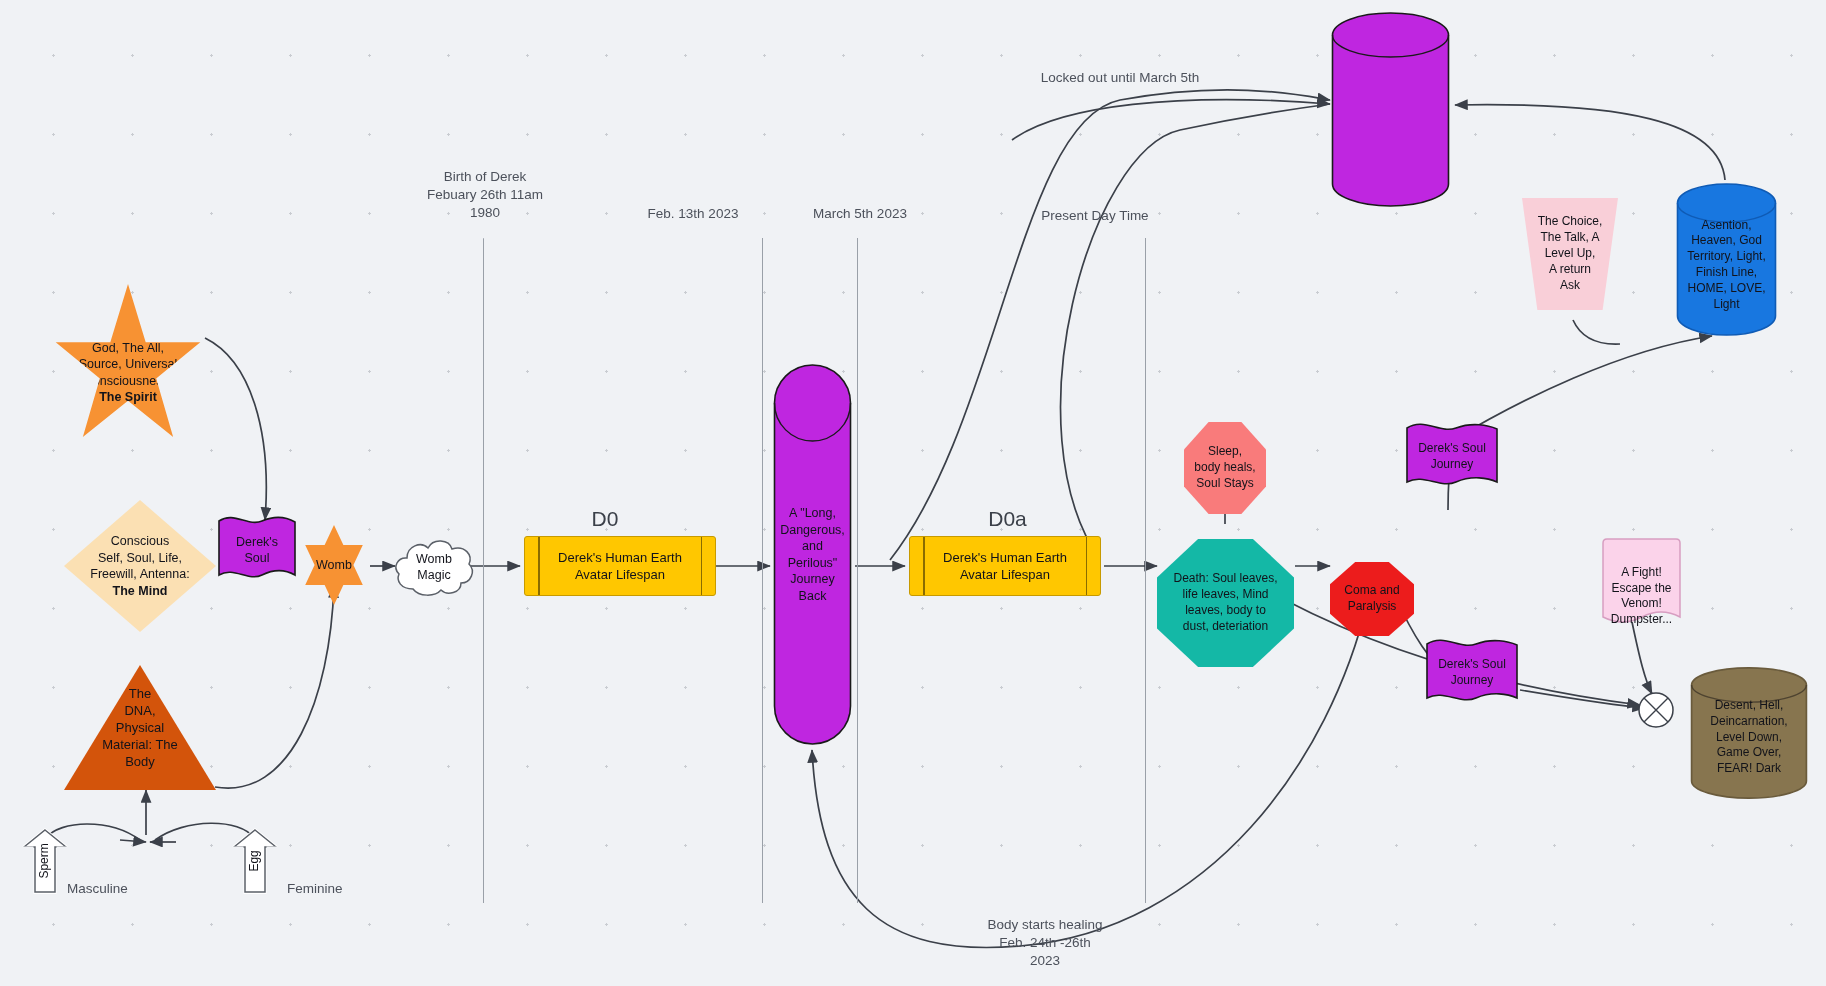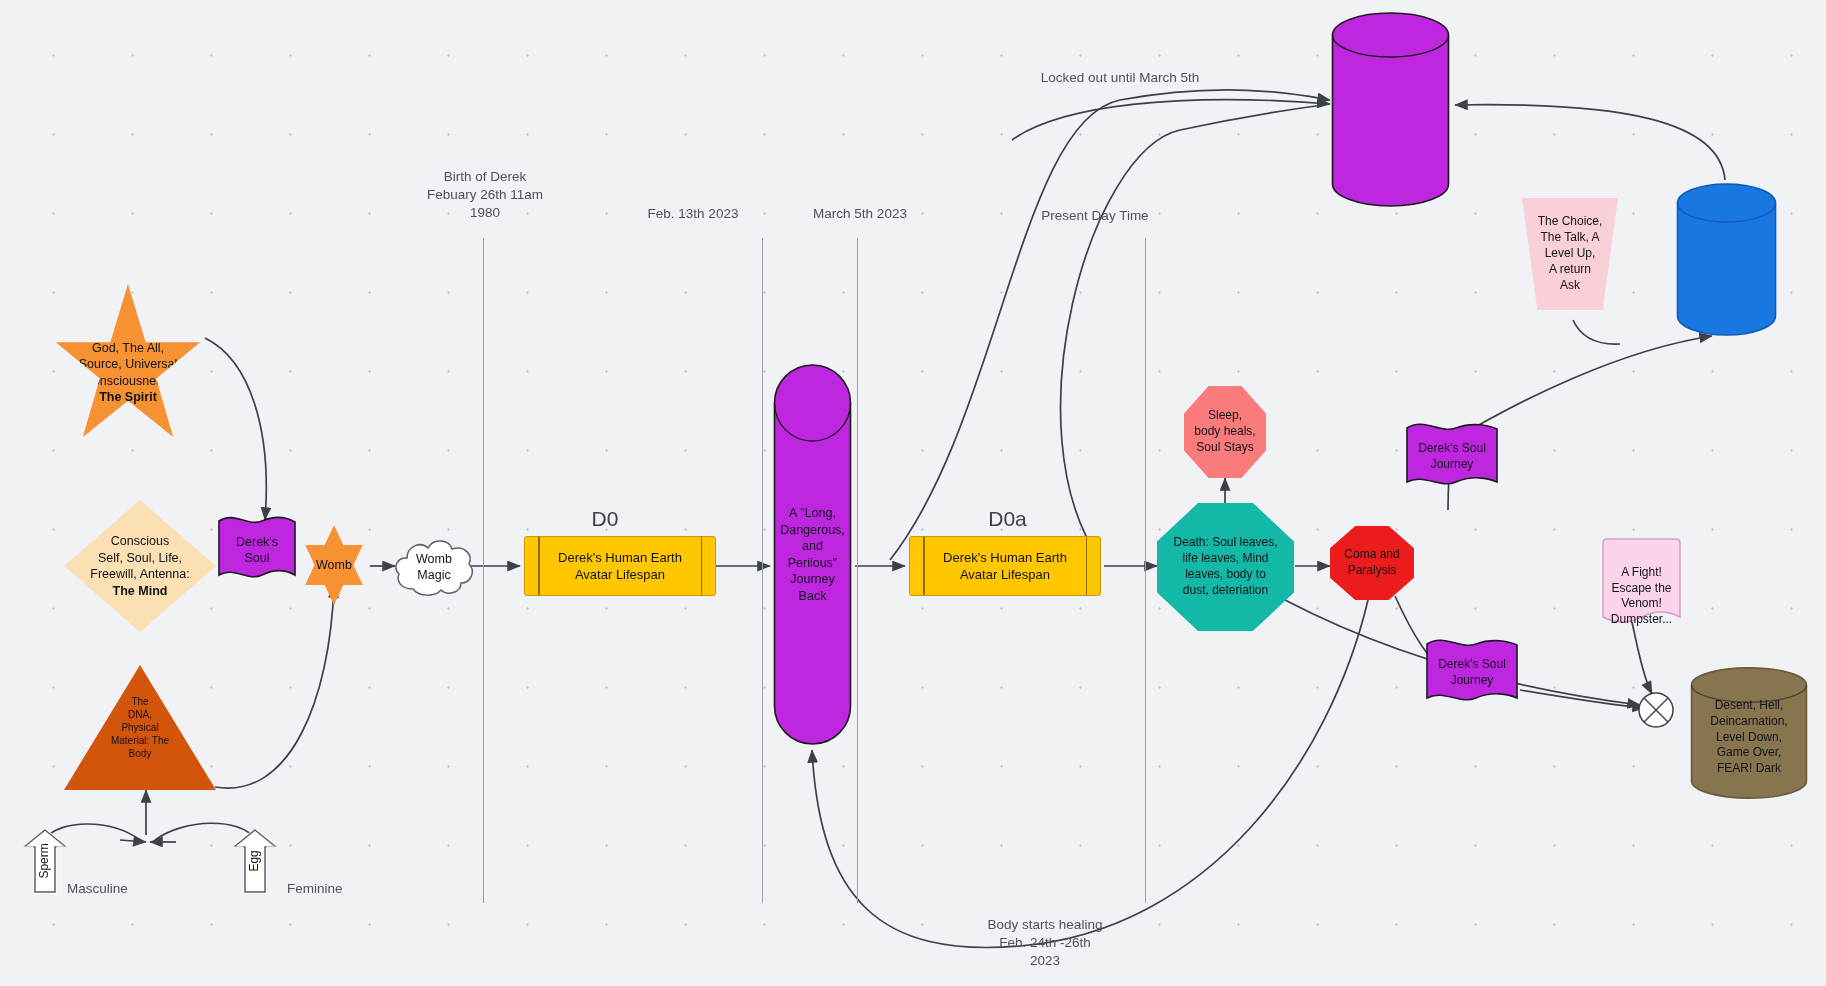--- a/index.html
+++ b/index.html
@@ -37,20 +37,21 @@
     -webkit-clip-path:polygon(50% 0%,100% 50%,50% 100%,0% 50%);
     clip-path:polygon(50% 0%,100% 50%,50% 100%,0% 50%);
   }
   .triangle{
     -webkit-clip-path:polygon(50% 0%,100% 100%,0% 100%);
     clip-path:polygon(50% 0%,100% 100%,0% 100%);
   }
   .octagon{
     -webkit-clip-path:polygon(30% 0%,70% 0%,100% 30%,100% 70%,70% 100%,30% 100%,0% 70%,0% 30%);
     clip-path:polygon(30% 0%,70% 0%,100% 30%,100% 70%,70% 100%,30% 100%,0% 70%,0% 30%);
+    margin-top:36px;
   }
   .trapez{
     -webkit-clip-path:polygon(0% 0%,100% 0%,84% 100%,16% 100%);
     clip-path:polygon(0% 0%,100% 0%,84% 100%,16% 100%);
     text-align:center;
   }
   .uparrow{
     -webkit-clip-path:polygon(50% 0%,100% 28%,75% 28%,75% 100%,25% 100%,25% 28%,0% 28%);
     clip-path:polygon(50% 0%,100% 28%,75% 28%,75% 100%,25% 100%,25% 28%,0% 28%);
   }
@@ -151,21 +152,21 @@
 </div>
 
 <div class="node diamond" style="left:64px;top:500px;width:152px;height:132px;background:#fbe0b3;">
   <span class="txt" style="font-size:12.5px;">Conscious
 Self, Soul, Life,
 Freewill, Antenna:
 <b>The Mind</b></span>
 </div>
 
 <div class="node triangle" style="left:64px;top:665px;width:152px;height:125px;background:#d3540b;">
-  <span class="txt" style="font-size:10px;">The
+  <span class="txt" style="font-size:13px;">The
 DNA,
 Physical
 Material: The
 Body</span>
 </div>
 
 <div class="node" style="left:216px;top:513px;width:82px;height:74px;">
   <span class="svgwrap">
     <svg viewBox="0 0 82 74" preserveAspectRatio="none">
       <path d="M3,8 C18,-2 32,14 46,8 C60,2 72,5 79,9 L79,62 C72,58 60,55 46,62 C32,69 18,53 3,62 Z" fill="#bf26e0" stroke="#1a1a1a" stroke-width="1.6"></path>
@@ -273,20 +274,26 @@
 Ask</span>
 </div>
 
 <div class="node" style="left:1676px;top:184px;width:101px;height:151px;">
   <span class="svgwrap">
     <svg viewBox="0 0 101 151" preserveAspectRatio="none">
       <path d="M1.5,19 A49,19 0 0,1 99.5,19 L99.5,132 A49,19 0 0,1 1.5,132 Z" fill="#1877e0" stroke="#0f5bb5" stroke-width="1.6"></path>
       <path d="M1.5,19 A49,19 0 0,0 99.5,19" fill="none" stroke="#0f5bb5" stroke-width="1.4"></path>
     </svg>
   </span>
+  <span class="txt" style="font-size:12px;margin-top:11px;">Asention,
+Heaven, God
+Territory, Light,
+Finish Line,
+HOME, LOVE,
+Light</span>
 </div>
 
 <div class="node" style="left:1404px;top:419px;width:96px;height:75px;">
   <span class="svgwrap">
     <svg viewBox="0 0 96 75" preserveAspectRatio="none">
       <path d="M3,9 C20,-2 36,15 52,9 C68,3 84,6 93,10 L93,63 C84,59 68,56 52,63 C36,70 20,54 3,63 Z" fill="#bf26e0" stroke="#1a1a1a" stroke-width="1.6"></path>
     </svg>
   </span>
   <span class="txt" style="font-size:12px;">Derek's Soul
 Journey</span>

